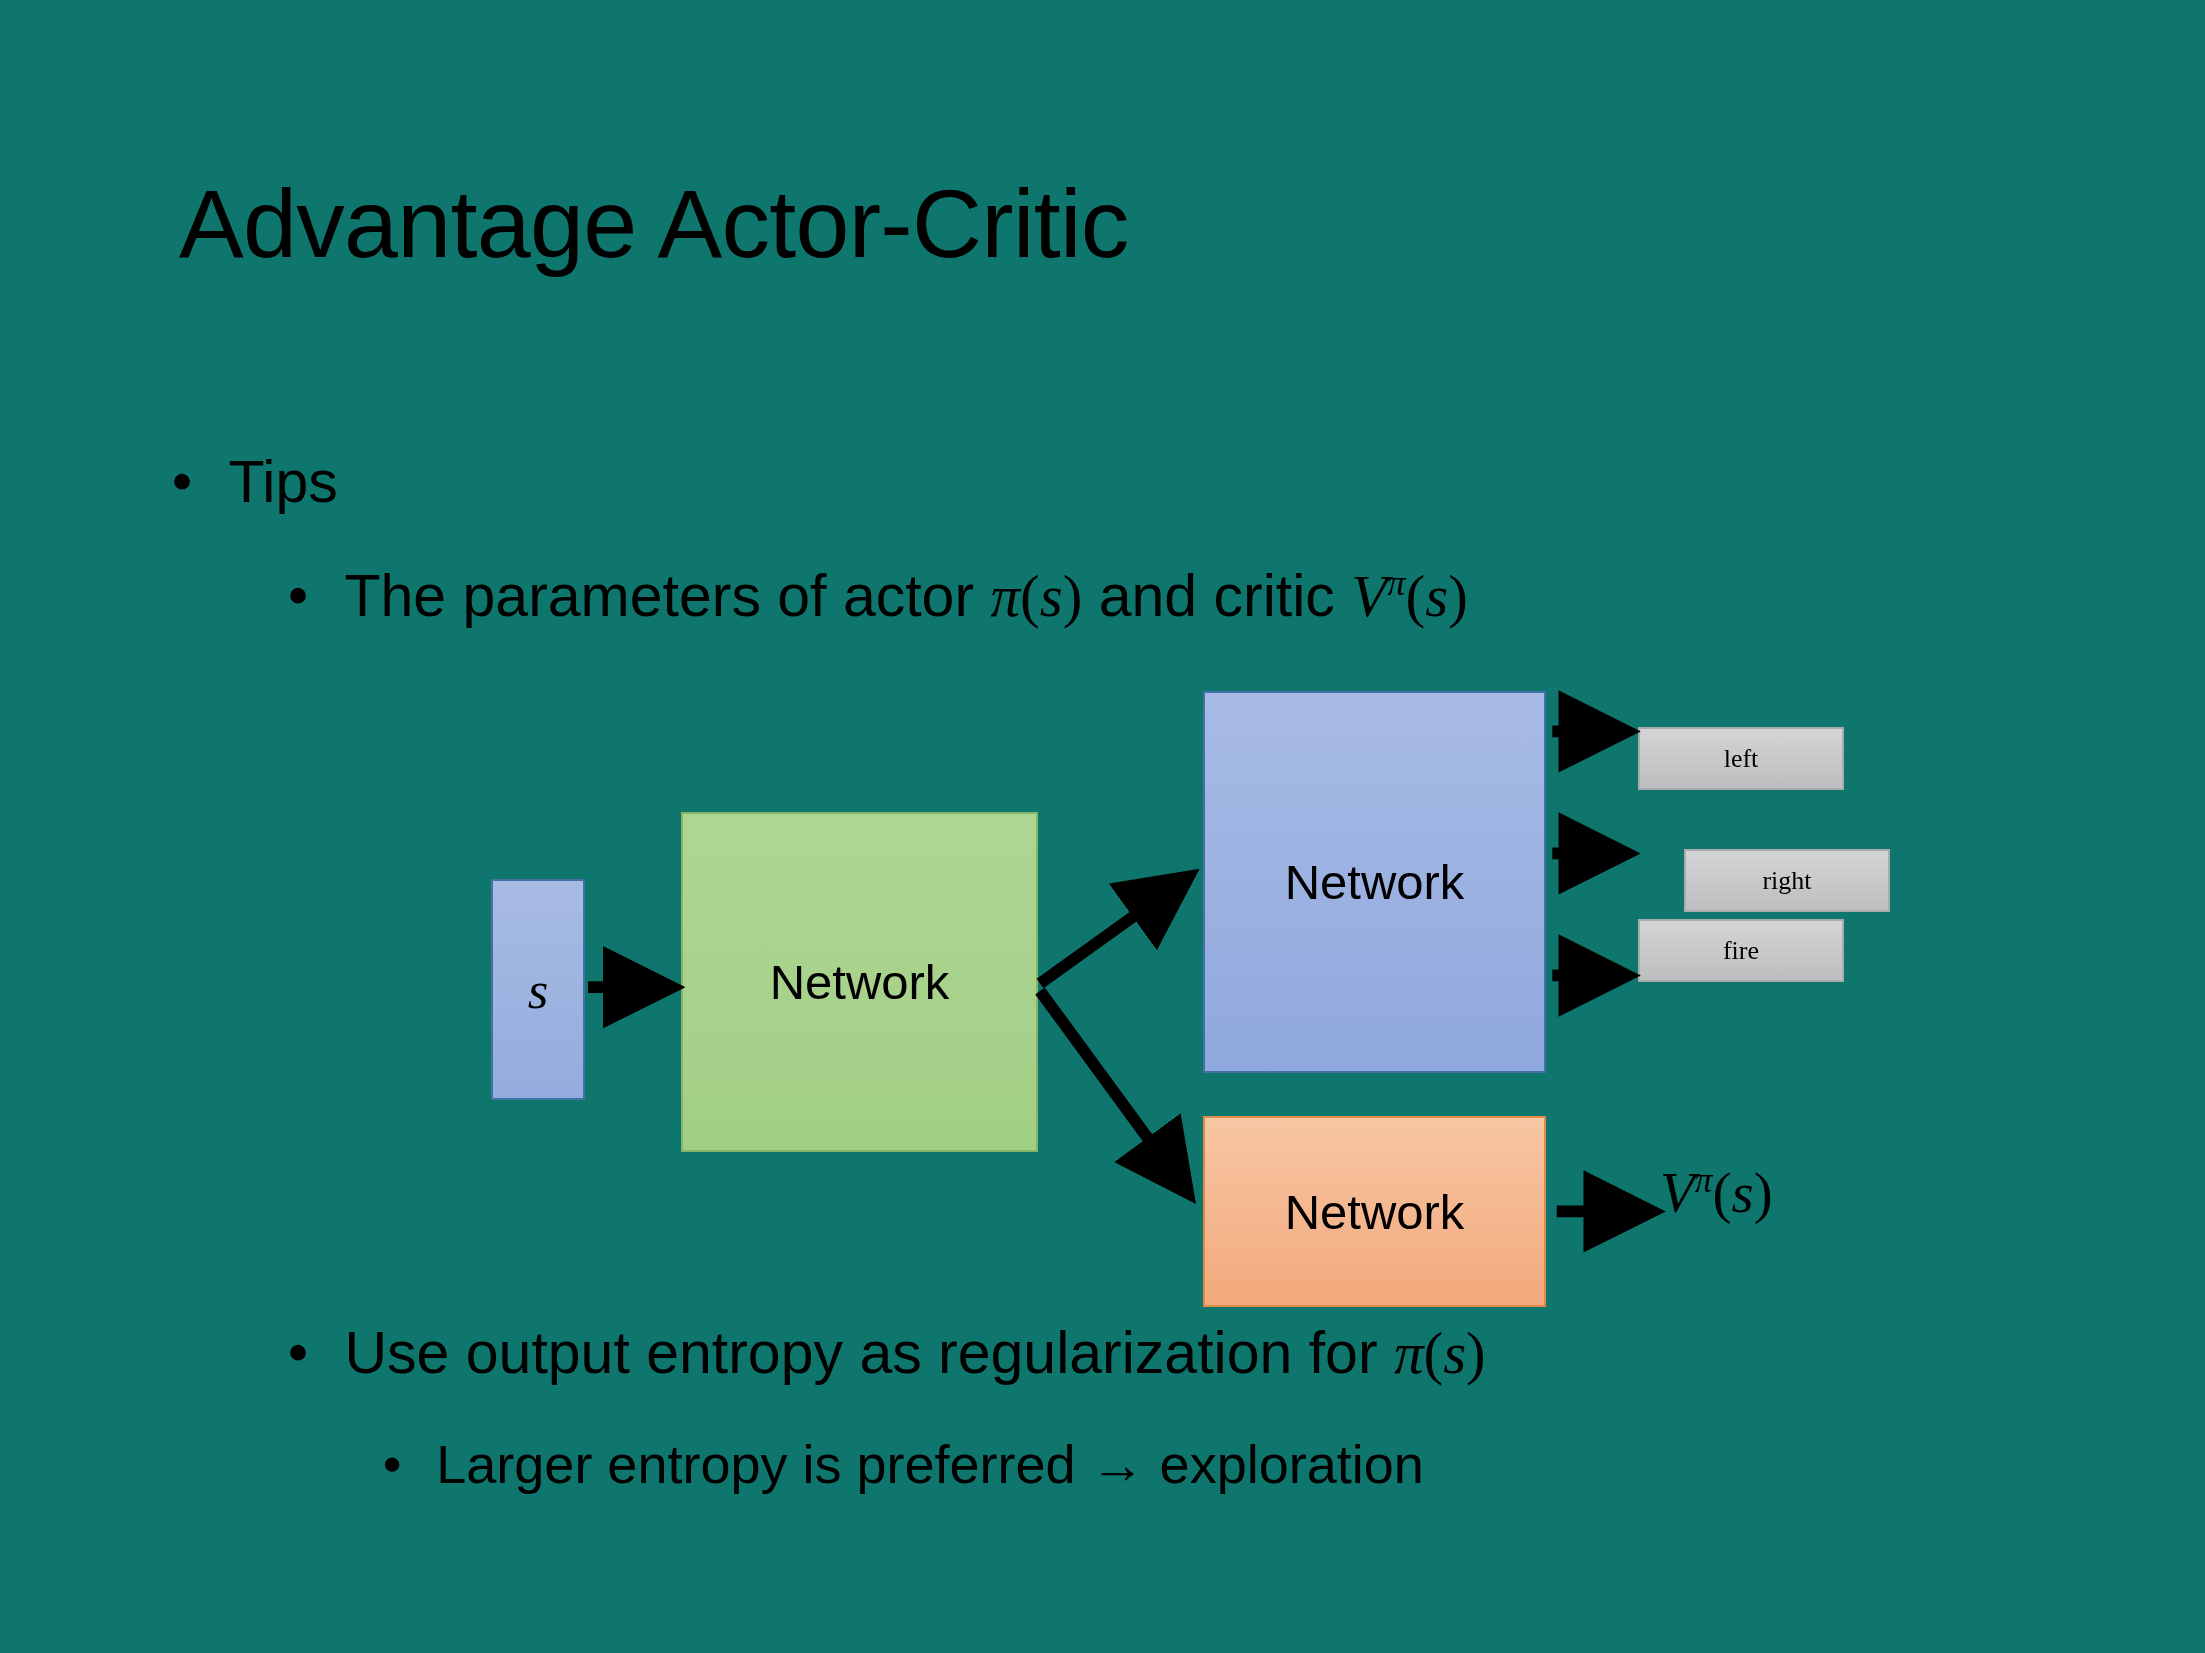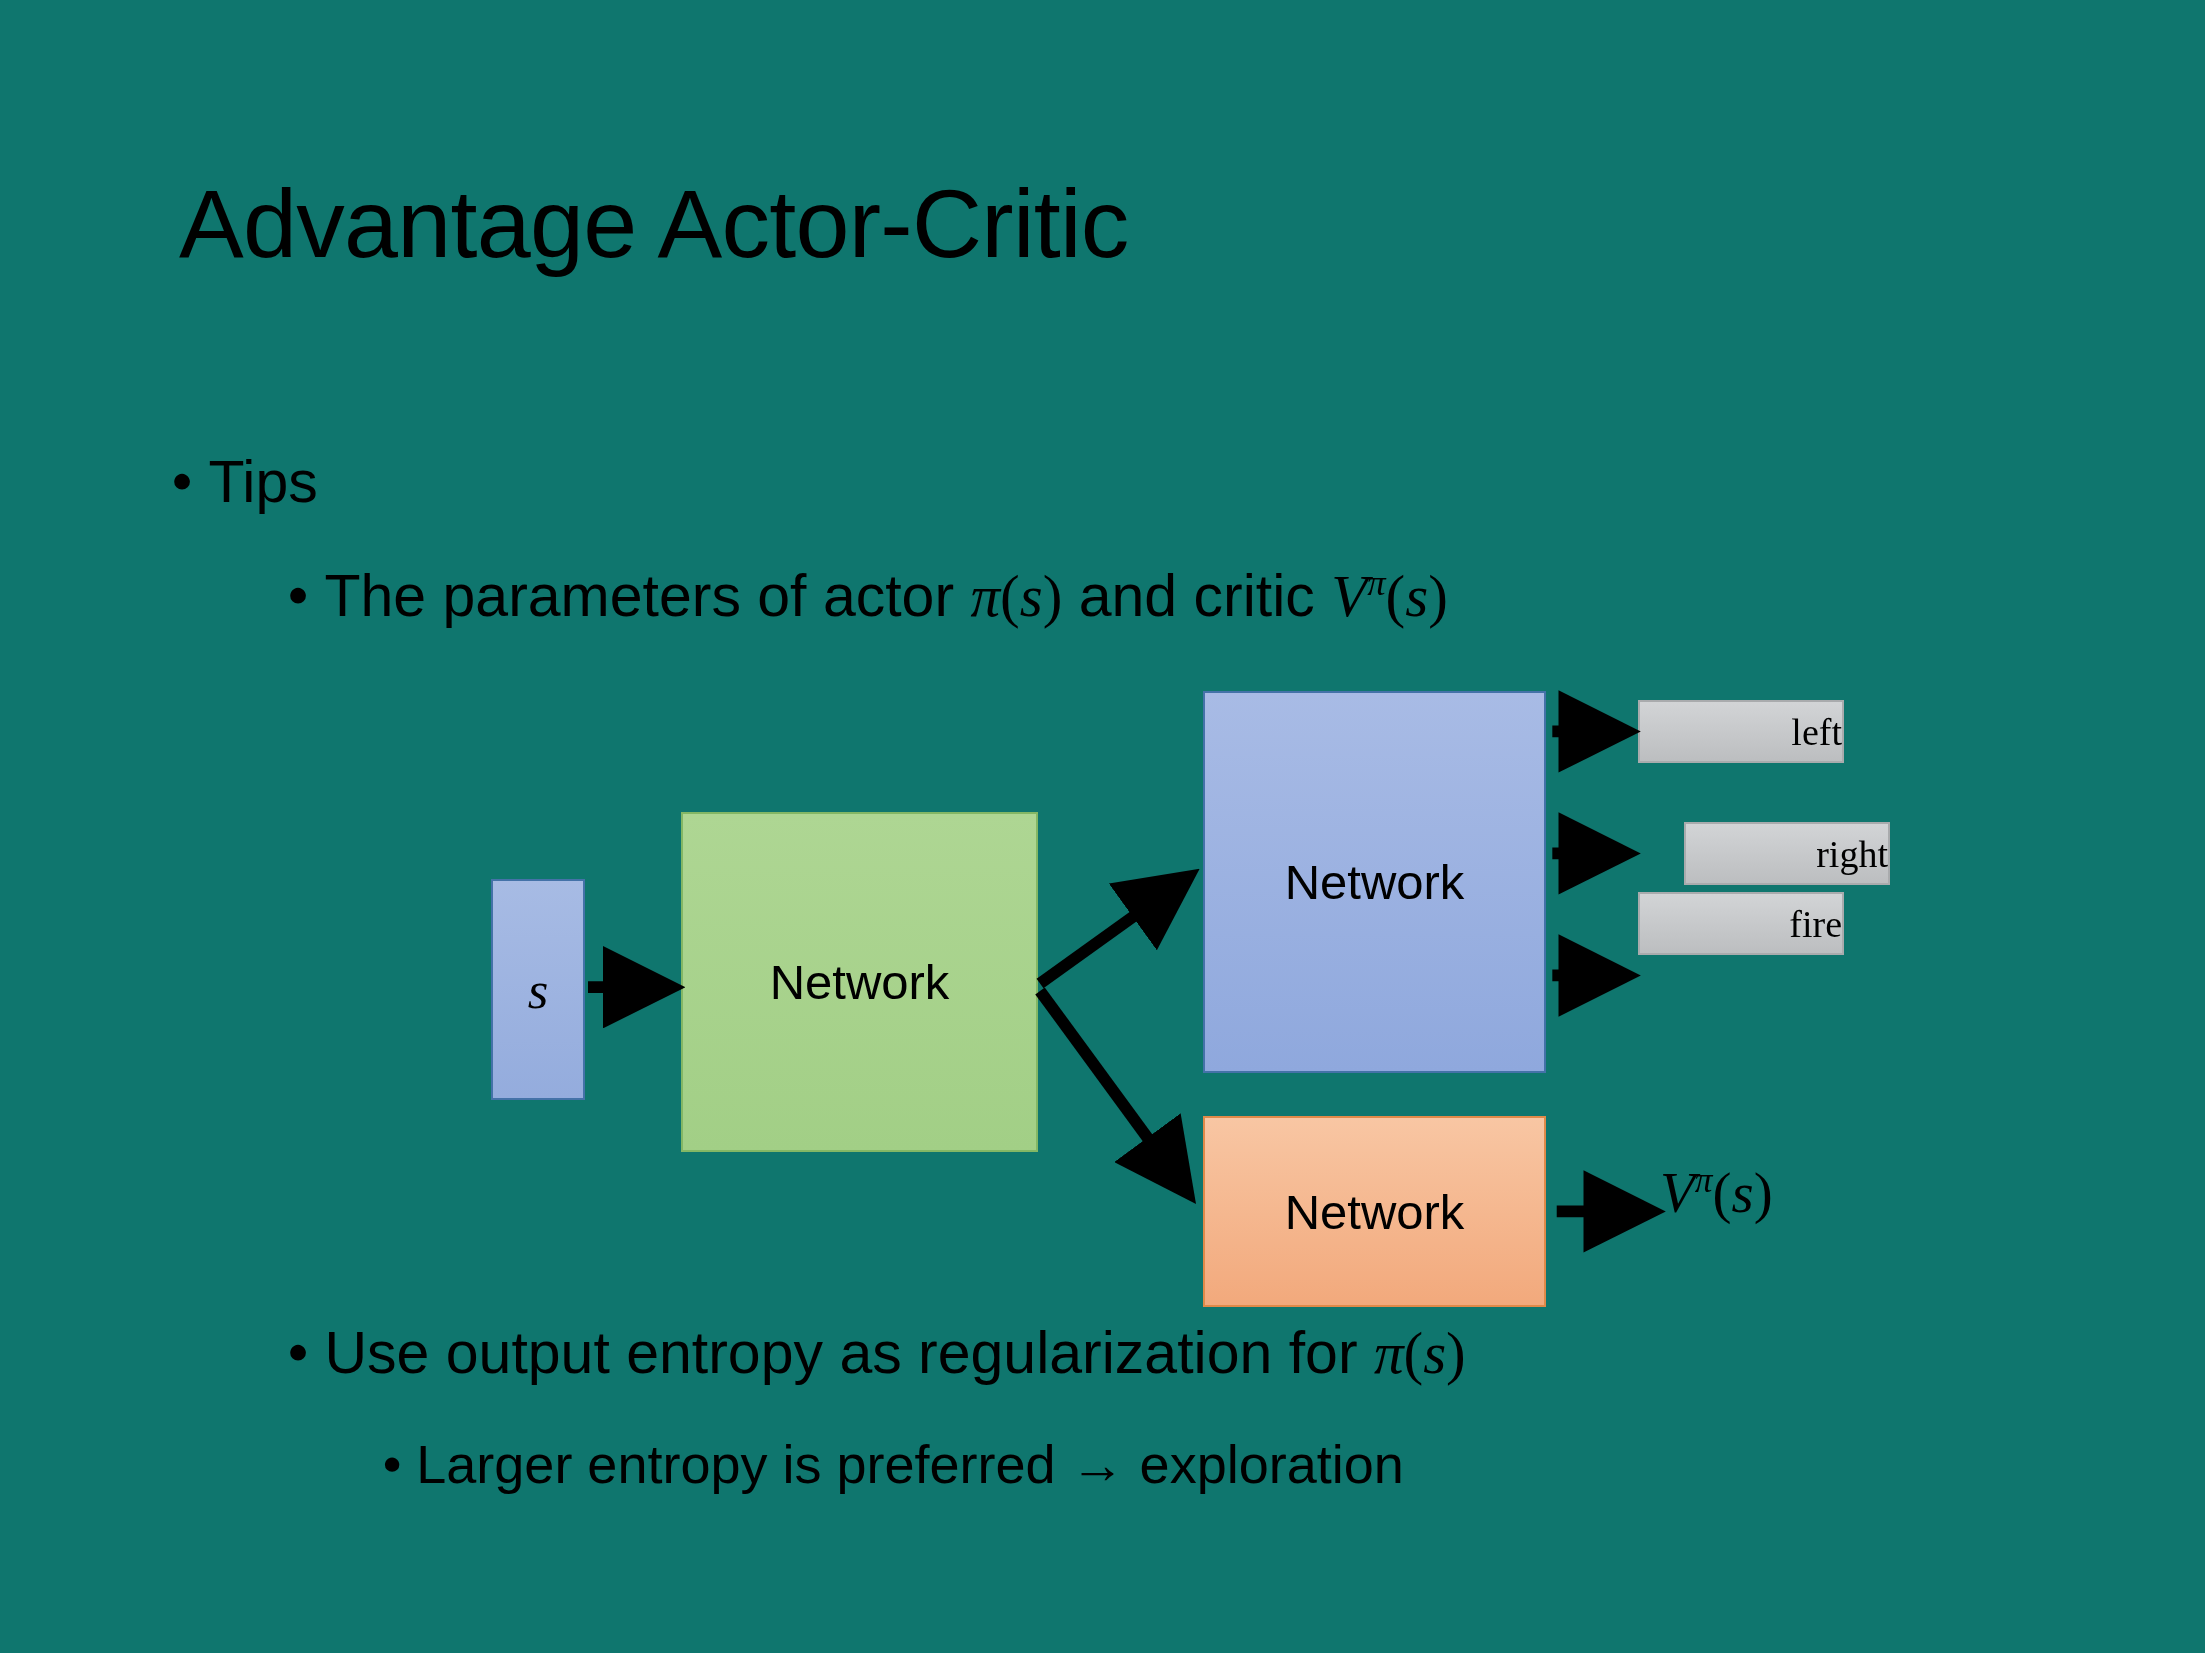--- a/index.html
+++ b/index.html
@@ -41,21 +41,21 @@
     color: #000000;
   }
   .bullet-dot {
     flex: 0 0 auto;
     display: inline-block;
     font-size: 0.62em;
     line-height: 1;
     padding-top: 0.38em;
     margin-right: 0.42em;
   }
-  .bullet-text { flex: 1 1 auto; }
+  .bullet-text { flex: 1 1 auto; margin-left: 20px; }
 
   #bullet-tips {
     left: 171px;
     top: 448px;
     font-size: 59px;
   }
   #bullet-shared {
     left: 287px;
     top: 562px;
     width: 1522px;
@@ -144,26 +144,27 @@
     border: 2.2px solid #e08a49;
   }
 
   .action-box {
     position: absolute;
     box-sizing: border-box;
     width: 206px;
     height: 63px;
     display: flex;
     align-items: center;
-    justify-content: flex-end;
+    justify-content: center;
     background: linear-gradient(180deg, #d2d4d6 0%, #bcbec0 100%);
     border: 2.2px solid #a9abad;
     font-family: "Liberation Serif", serif;
-    font-size: 38px;
-    color: #000000;
+    font-size: 26px;
+    color: #000000;
+    margin-top: 27px;
   }
   #action-left  { left: 1638px; top: 700px; }
   #action-right { left: 1684px; top: 822px; }
   #action-fire  { left: 1638px; top: 892px; }
 
   
   #critic-output-label {
     position: absolute;
     left: 1660px;
     top: 1160px;

